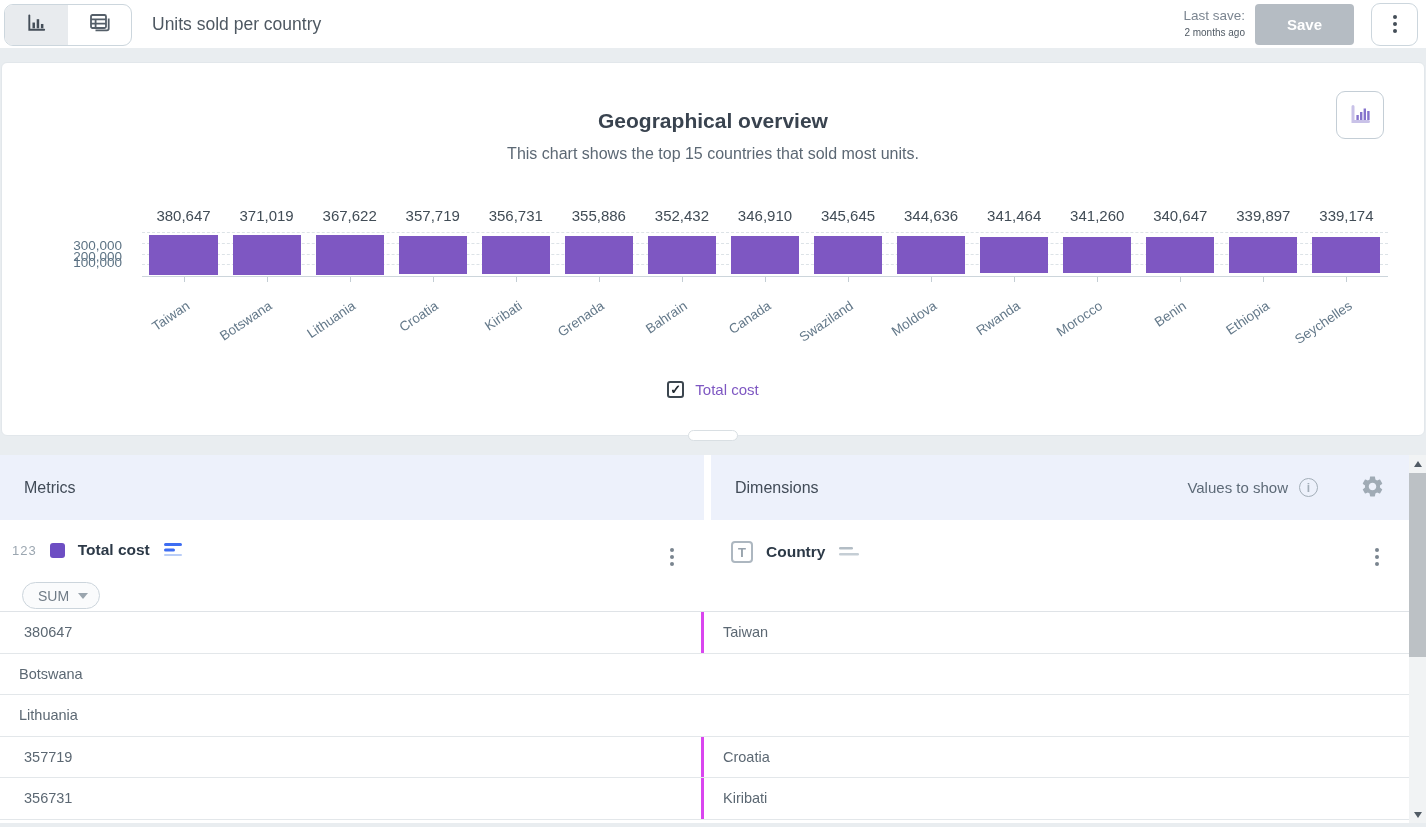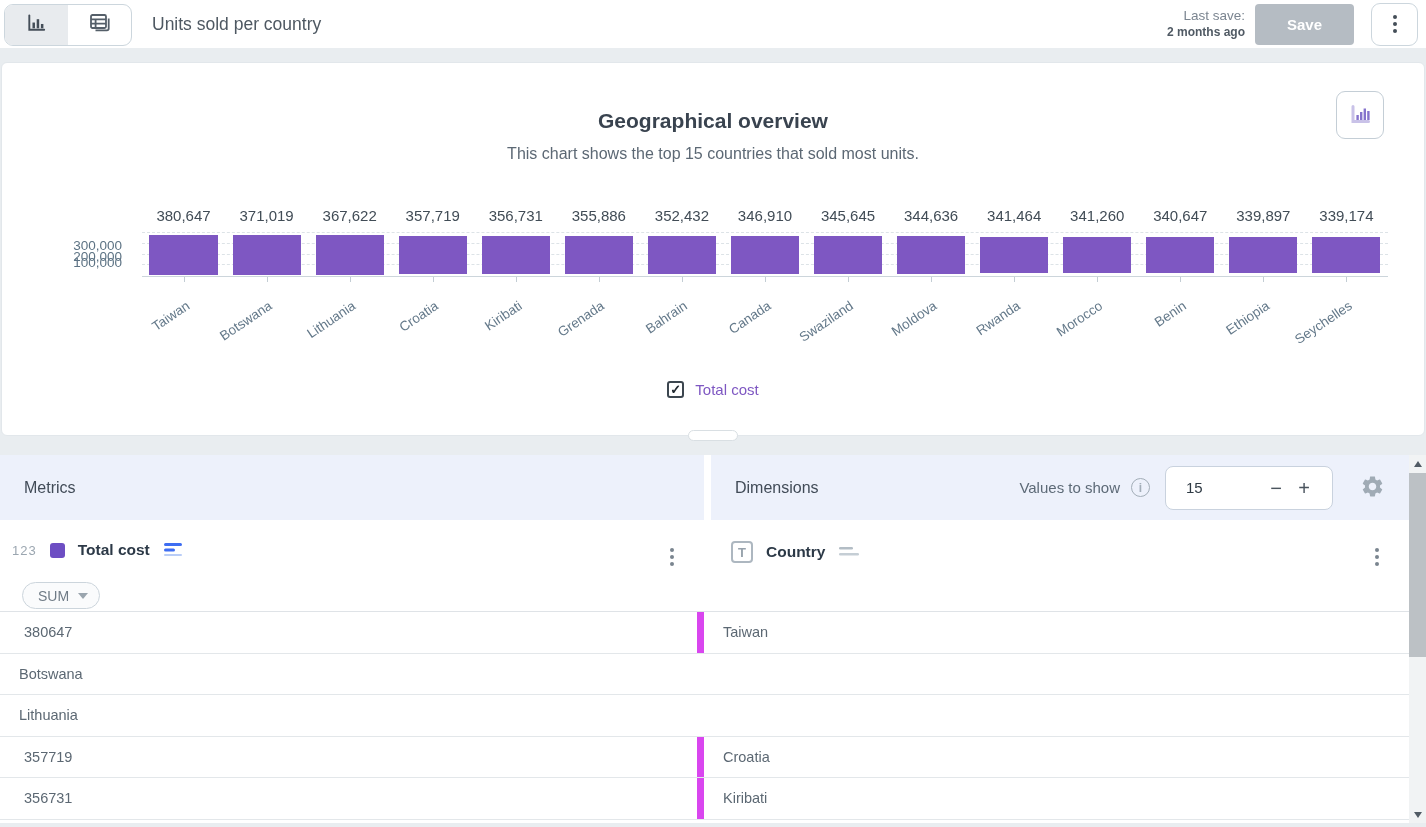--- a/index.html
+++ b/index.html
@@ -8,21 +8,21 @@
 
   
   .toolbar { height:48px; background:#ffffff; display:flex; align-items:center; padding:0 8px 0 4px; position:relative; }
   .toggle-group { width:128px; height:42px; border:1px solid #ccd6dd; border-radius:9px; background:#fff; display:flex; overflow:hidden; margin-top:1px; }
   .toggle-btn { flex:1; display:flex; align-items:center; justify-content:center; cursor:pointer; background:transparent; border:none; }
   .toggle-btn.selected { background:#e8ebee; }
   .doc-title { margin-left:20px; font-size:17.5px; color:#4e5862; }
   .toolbar-right { margin-left:auto; display:flex; align-items:center; }
   .last-save { text-align:right; margin-right:10px; line-height:17px; }
   .last-save .l1 { font-size:13.5px; color:#7b8590; }
-  .last-save .l2 { font-size:12px; color:#505a64;font-weight:bold; }
+  .last-save .l2 { font-size:10px; color:#505a64; }
   .save-btn { width:99px; height:41px; background:#b5bcc3; border:none; border-radius:4px; color:#fff; font-size:15px; font-weight:700; font-family:inherit; cursor:default; }
   .kebab-btn { width:47px; height:43px; margin-left:17px; background:#fff; border:1px solid #ccd6dd; border-radius:9px; display:flex; flex-direction:column; align-items:center; justify-content:center; gap:3px; cursor:pointer; }
   .kebab-btn i, .kebab i { width:4px; height:4px; border-radius:50%; background:#444e58; display:block; }
 
   
   .chart-panel { position:relative; margin:14px 1px 0; height:374px; background:#fff; border:1px solid #e2e7eb; border-radius:6px; }
   .chart-type-btn { position:absolute; top:28px; right:40px; width:48px; height:48px; border:1px solid #c4ced6; border-radius:9px; background:#fff; display:flex; align-items:center; justify-content:center; cursor:pointer; }
   .chart-title { margin-top:46px; text-align:center; font-size:21px; font-weight:700; color:#39434f; }
   .chart-subtitle { margin-top:12px; text-align:center; font-size:16px; color:#5c6874; }
 
@@ -71,21 +71,21 @@
   .field-metrics .kebab { right:26px; }
   .field-dims .kebab { right:26px; }
   .sum-pill { position:absolute; left:22px; top:62px; height:27px; padding:0 11px 0 15px; background:#fafbfc; border:1px solid #ccd5dc; border-radius:14px; display:flex; align-items:center; gap:9px; cursor:pointer; }
   .sum-label { font-size:14px; color:#6f7b86; }
   .caret-down { width:0; height:0; border-left:5px solid transparent; border-right:5px solid transparent; border-top:6px solid #9aa5ae; }
   .t-badge { width:22px; height:22px; border:2px solid #adb7c0; border-radius:4px; display:flex; align-items:center; justify-content:center; font-size:13px; font-weight:700; color:#97a2ac; }
   .field-dims .field-name { margin-left:13px; }
 
   .data-rows { }
   .data-row { display:flex; height:41.5px; border-bottom:1px solid #e3e7ea; }
-  .cell-metric { width:704px; border-right:7px solid #d946ef; display:flex; align-items:center; padding-left:24px; }
+  .cell-metric { width:704px; border-right:3px solid #d946ef; display:flex; align-items:center; padding-left:24px; }
   .cell-dim { flex:1; display:flex; align-items:center; padding-left:19px; }
   .cell-text { font-size:14.5px; color:#5c6873; }
 
   
   .scrollbar { position:absolute; top:0; right:0; width:17px; height:100%; background:#f1f3f4; }
   .sb-arrow { position:absolute; left:0; width:17px; height:17px; display:flex; align-items:center; justify-content:center; cursor:pointer; }
   .sb-up { top:0; } .sb-down { bottom:0; }
   .tri-up { width:0; height:0; border-left:4.5px solid transparent; border-right:4.5px solid transparent; border-bottom:6px solid #515b65; }
   .tri-down { width:0; height:0; border-left:4.5px solid transparent; border-right:4.5px solid transparent; border-top:6px solid #515b65; }
   .sb-thumb { position:absolute; left:0; top:18px; width:17px; height:184px; background:#bcc1c5; cursor:grab; }
@@ -249,25 +249,20 @@
   <div class="cfg-header">
     <div class="hdr-metrics">
       <span class="hdr-label">Metrics</span>
     </div>
     <div class="hdr-gap"></div>
     <div class="hdr-dims">
       <span class="hdr-label">Dimensions</span>
       <span class="hdr-spacer"></span>
       <span class="vts-label">Values to show</span>
       <span class="info-icon">i</span>
-      <div class="stepper">
-        <span class="stepper-value">15</span>
-        <button class="step-btn">−</button>
-        <button class="step-btn">+</button>
-      </div>
       <button class="gear-btn">
         <span>
           <svg width="25" height="25" viewBox="0 0 24 24" fill="#a0abb5">
             <path d="M19.14 12.94c.04-.3.06-.61.06-.94 0-.32-.02-.64-.07-.94l2.03-1.58c.18-.14.23-.41.12-.61l-1.92-3.32c-.12-.22-.37-.29-.59-.22l-2.39.96c-.5-.38-1.03-.7-1.62-.94l-.36-2.54c-.04-.24-.24-.41-.48-.41h-3.84c-.24 0-.43.17-.47.41l-.36 2.54c-.59.24-1.13.57-1.62.94l-2.39-.96c-.22-.08-.47 0-.59.22L2.74 8.87c-.12.21-.08.47.12.61l2.03 1.58c-.05.3-.09.63-.09.94s.02.64.07.94l-2.03 1.58c-.18.14-.23.41-.12.61l1.92 3.32c.12.22.37.29.59.22l2.39-.96c.5.38 1.03.7 1.62.94l.36 2.54c.05.24.24.41.48.41h3.84c.24 0 .44-.17.47-.41l.36-2.54c.59-.24 1.13-.56 1.62-.94l2.39.96c.22.08.47 0 .59-.22l1.92-3.32c.12-.22.07-.47-.12-.61l-2.01-1.58zM12 15.6c-1.98 0-3.6-1.62-3.6-3.6s1.62-3.6 3.6-3.6 3.6 1.62 3.6 3.6-1.62 3.6-3.6 3.6z"></path>
           </svg>
         </span>
       </button>
     </div>
   </div>
 

